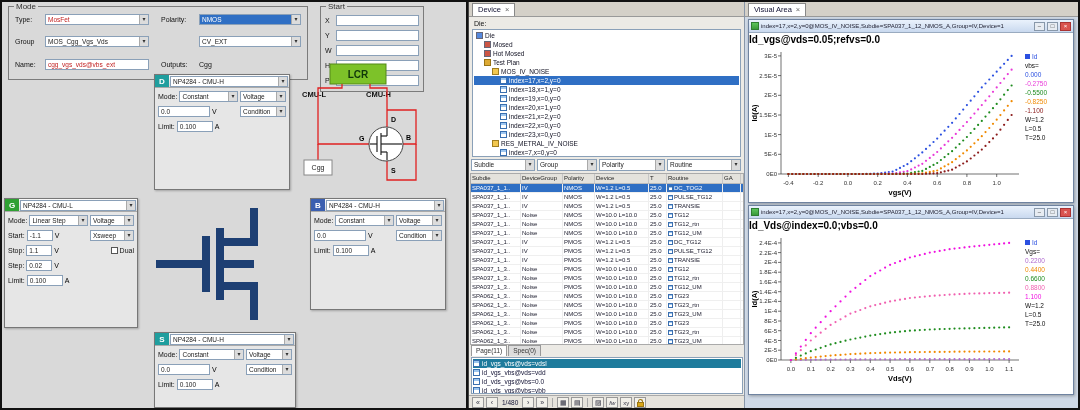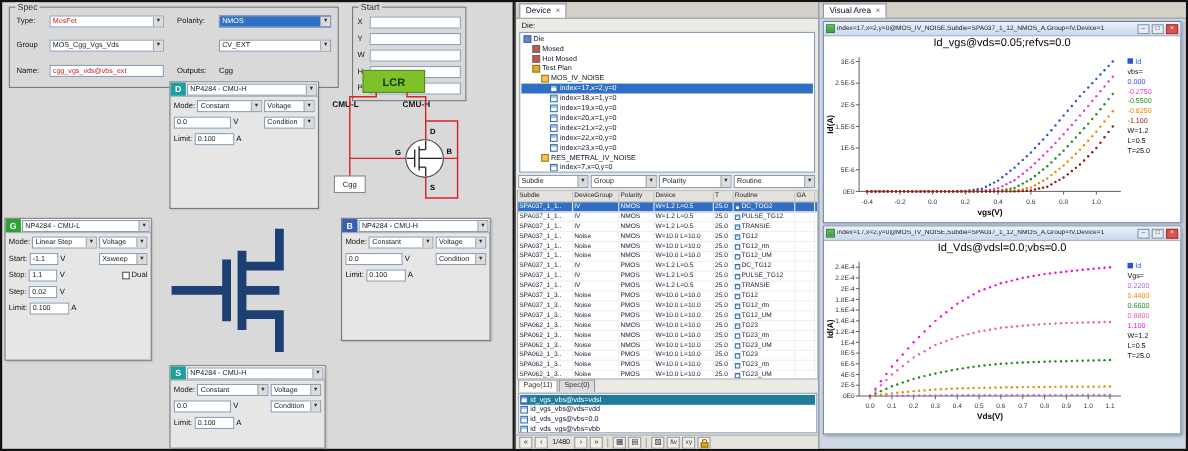--- a/index.html
+++ b/index.html
@@ -76,38 +76,38 @@
 .lock-shackle{position:absolute;left:3px;top:1px;width:5px;height:4px;border:1px solid #9a7612;border-bottom:none;border-radius:3px 3px 0 0}
 .lock-body{position:absolute;left:2px;top:4px;width:7px;height:5px;background:#d9a617;border:1px solid #9a7612}
 
 .chart-window{position:absolute;left:3px;width:326px;background:#fff;border:1px solid #6f83a0;box-shadow:1px 1px 3px rgba(0,0,0,.3)}
 .cw-titlebar{height:13px;background:linear-gradient(#eaf2fc,#c9d9ef);border-bottom:1px solid #9aabc0;display:flex;align-items:center;gap:2px;padding:0 2px}
 .cw-icon{width:8px;height:8px;background:linear-gradient(#5cc45c,#3a9a3a);border:1px solid #2e7d32;flex:none}
 .cw-title{font-size:6px;color:#223;white-space:nowrap;overflow:hidden;flex:1}
 .winbtn{width:11px;height:9px;border:1px solid #8898aa;background:#e7ecf2;font-size:6px;line-height:7px;text-align:center;color:#333;flex:none}
 .winbtn.close{background:#d9534f;color:#fff;border-color:#a33}
 .wb-min::before{content:"–"}.wb-max::before{content:"□"}.wb-close::before{content:"×"}
-.chart-title{text-align:center;font-weight:normal;font-size:10px;line-height:13px;color:#000}
+.chart-title{font-weight:bold;font-size:10px;line-height:13px;color:#000}
 .chart-flex{display:flex}
 .legend{width:46px;font-size:6.5px;line-height:9px;padding-top:6px;color:#111}
 .leg-marker{display:inline-block;width:5px;height:5px;margin-right:2px}
 svg text{font-family:"Liberation Sans","DejaVu Sans",sans-serif}
 .ax{stroke:#333;stroke-width:0.7;fill:none}
 .tl{font-size:6px;fill:#333}
 .al{font-size:7.5px;fill:#000;font-weight:bold}
 </style>
 </head>
 <body>
 
 <div class="screen">
 
   <div class="left">
 
     <div class="gbox" style="left:6px;top:4px;width:300px;height:74px">
-      <span class="gtitle">Spec</span>
+      <span class="gtitle">Mode</span>
       <span class="lbl" style="position:absolute;left:6px;top:7px">Type:</span>
       <div class="combo red" style="position:absolute;left:36px;top:7px;width:104px">MosFet</div>
       <span class="lbl" style="position:absolute;left:152px;top:7px">Polarity:</span>
       <div class="combo hl" style="position:absolute;left:190px;top:7px;width:102px">NMOS</div>
       <span class="lbl" style="position:absolute;left:6px;top:29px">Group</span>
       <div class="combo" style="position:absolute;left:36px;top:29px;width:104px">MOS_Cgg_Vgs_Vds</div>
       <div class="combo" style="position:absolute;left:190px;top:29px;width:102px">CV_EXT</div>
       <span class="lbl" style="position:absolute;left:6px;top:52px">Name:</span>
       <div class="tinput red" style="position:absolute;left:36px;top:52px;width:104px">cgg_vgs_vds@vbs_ext</div>
       <span class="lbl" style="position:absolute;left:152px;top:52px">Outputs:</span>
@@ -951,21 +951,21 @@
     </div>
 
     <div class="chart-window" style="top:203px;height:190px">
       <div class="cw-titlebar">
         <span class="cw-icon"></span>
         <span class="cw-title">index=17,x=2,y=0@MOS_IV_NOISE,Subdie=SPA037_1_12_NMOS_A,Group=IV,Device=1</span>
         <span class="winbtn wb-min"></span>
         <span class="winbtn wb-max"></span>
         <span class="winbtn close wb-close"></span>
       </div>
-      <div class="chart-title">Id_Vds@vdsl=0.0;vbs=0.0</div>
+      <div class="chart-title">Id_Vds@index=0.0;vbs=0.0</div>
       <div class="chart-flex">
         <svg id="chart1" width="276" height="152" viewBox="0 0 276 152">
             <line class="ax" x1="32" y1="6" x2="32" y2="128"></line>
             <line class="ax" x1="32" y1="128" x2="270" y2="128"></line>
             <line class="ax" x1="41.9" y1="128" x2="41.9" y2="131"></line>
             <text class="tl" x="41.9" y="139" text-anchor="middle">0.0</text>
             <line class="ax" x1="61.8" y1="128" x2="61.8" y2="131"></line>
             <text class="tl" x="61.8" y="139" text-anchor="middle">0.1</text>
             <line class="ax" x1="81.6" y1="128" x2="81.6" y2="131"></line>
             <text class="tl" x="81.6" y="139" text-anchor="middle">0.2</text>

